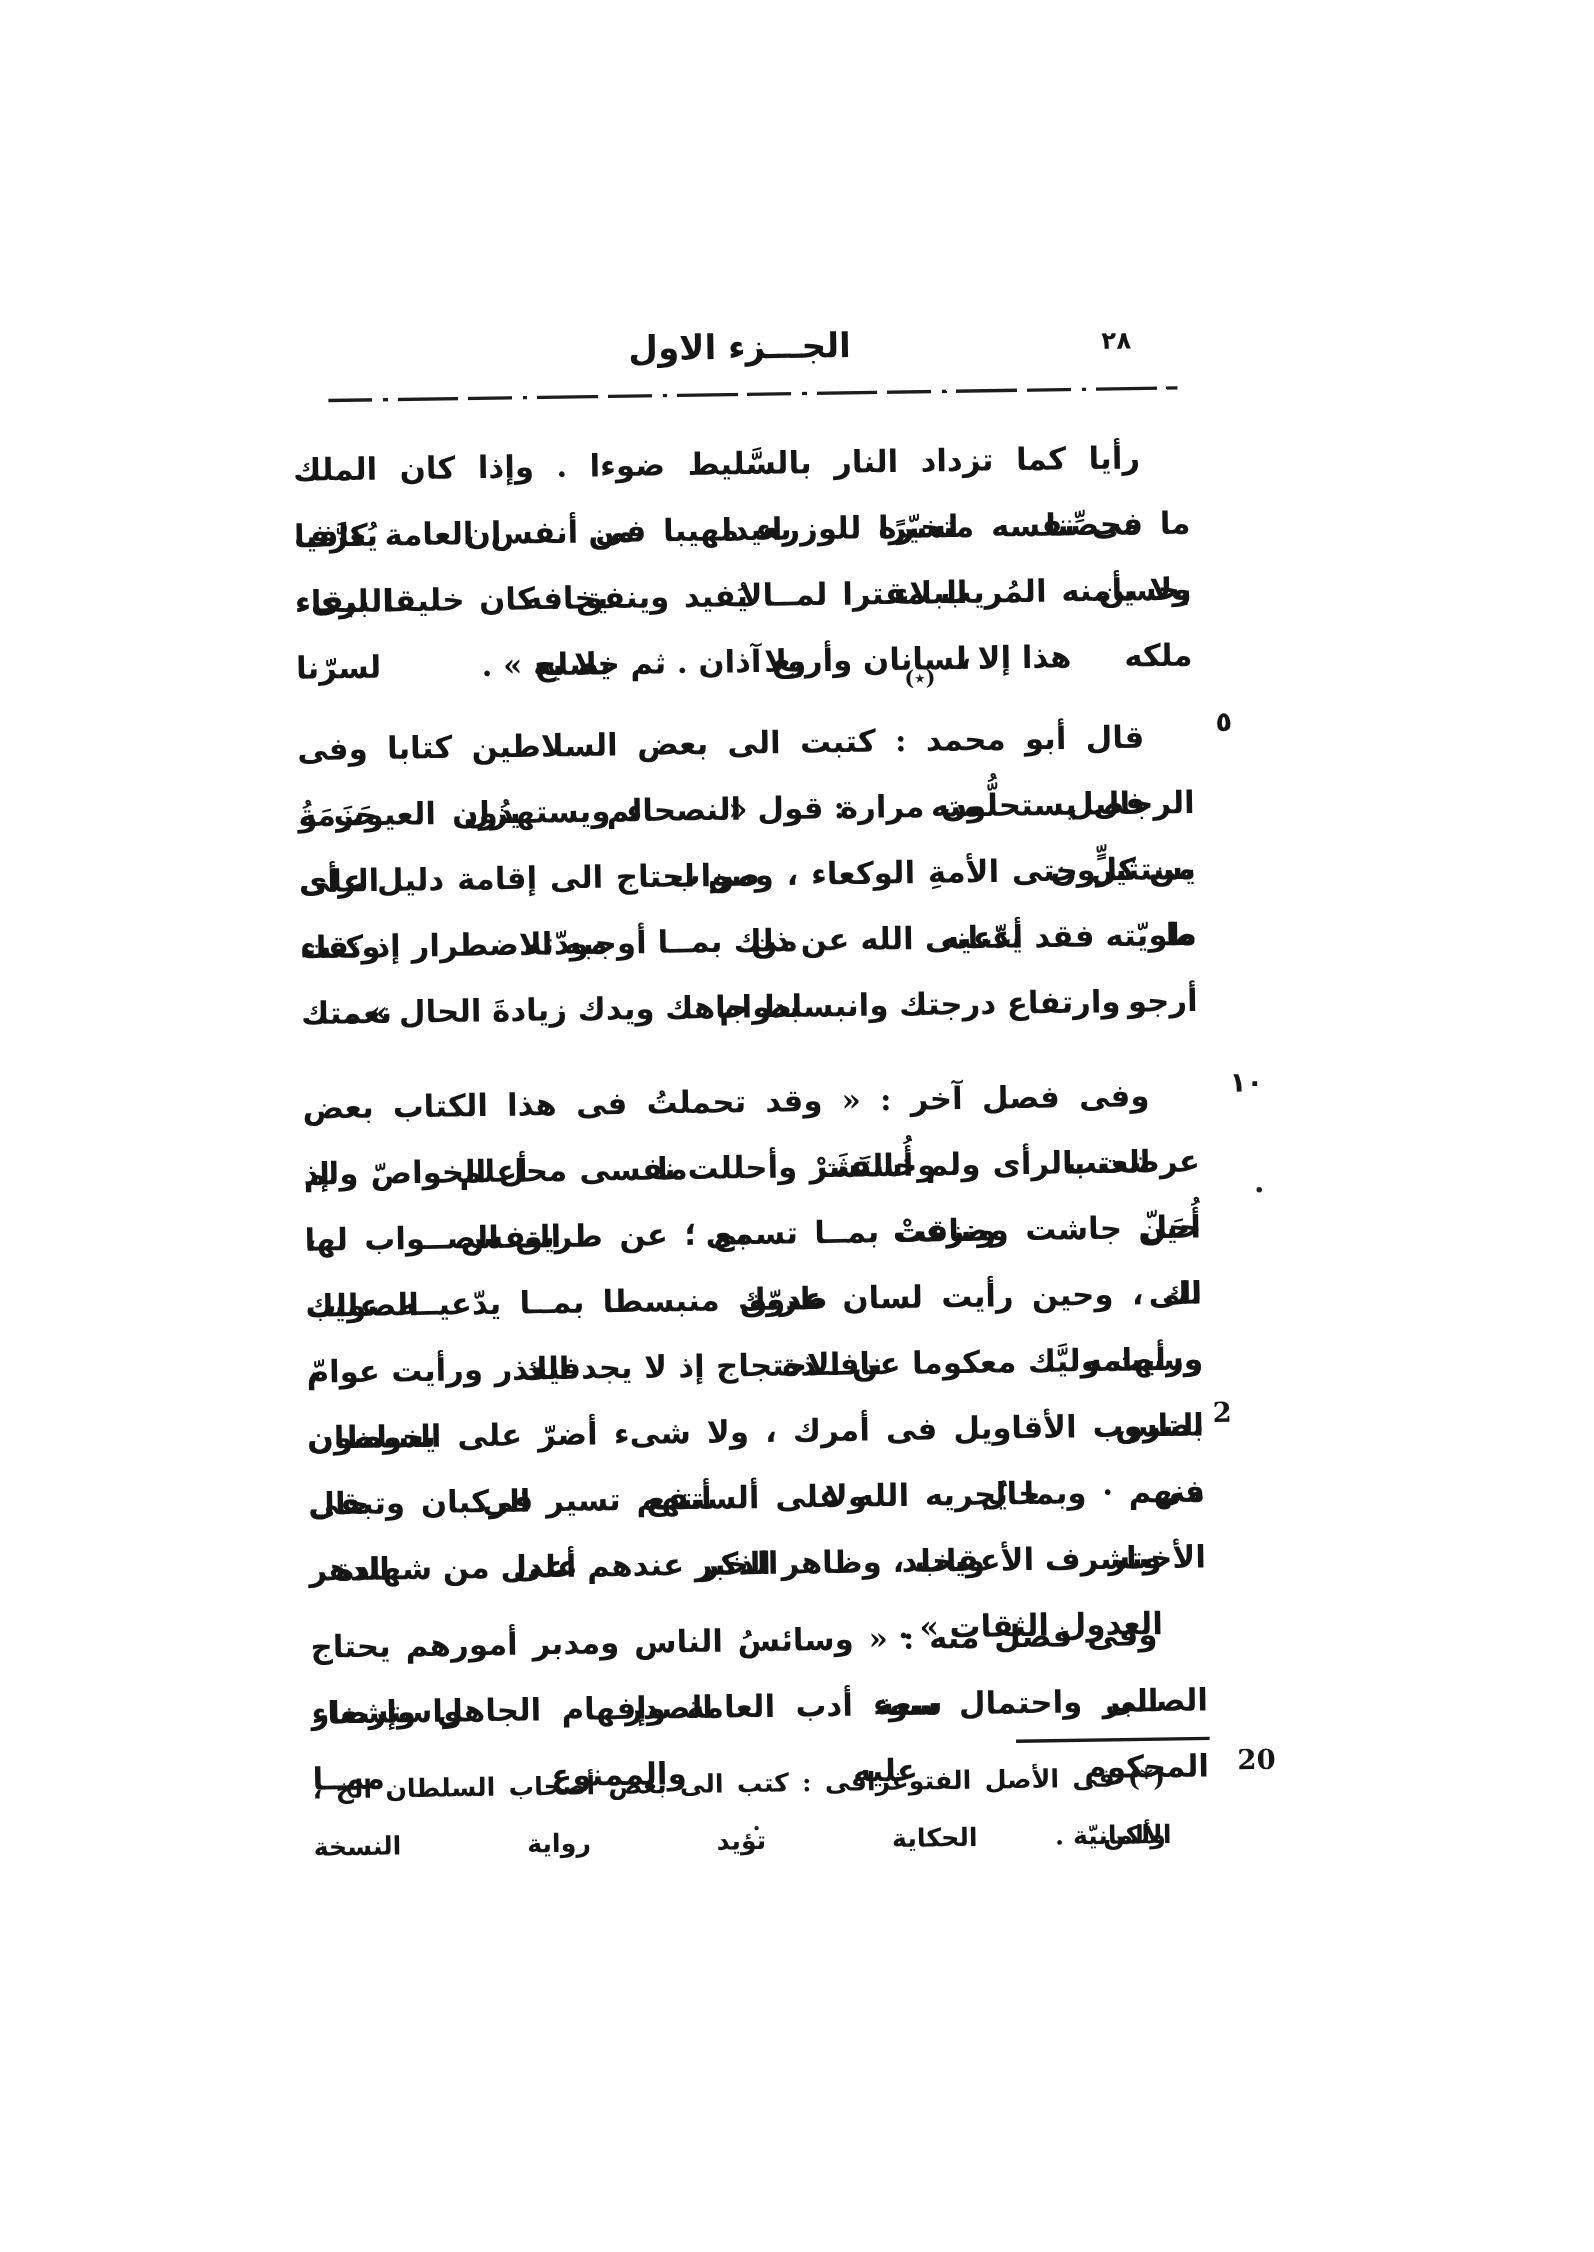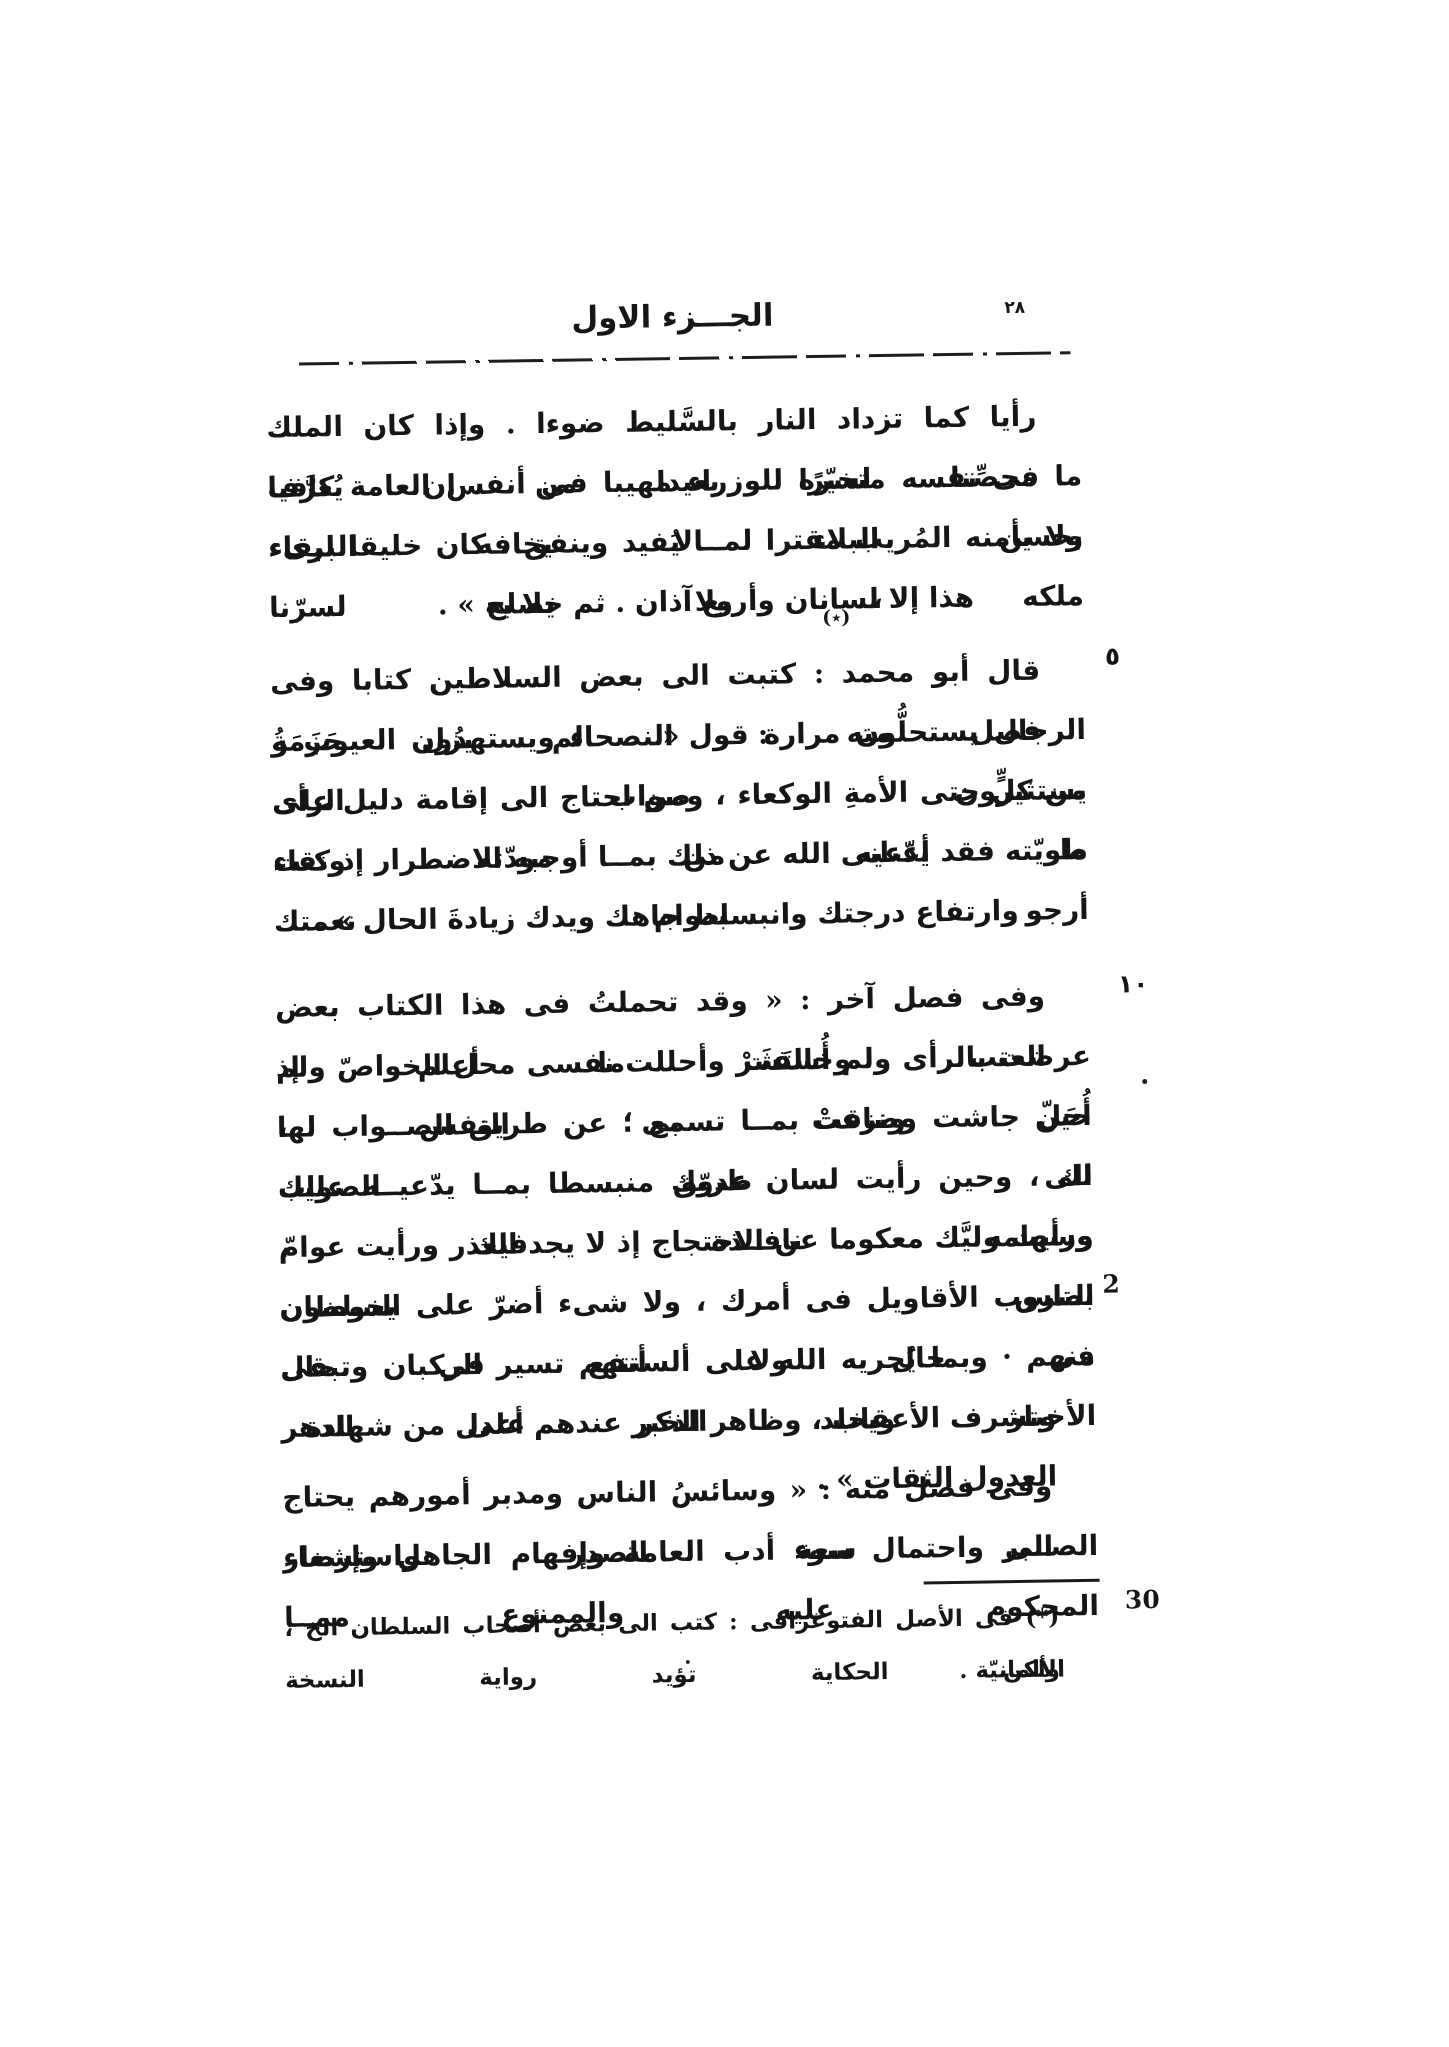--- a/index.html
+++ b/index.html
@@ -17,21 +17,21 @@
     transform-origin:680px 1000px;
   }
   
   .hdr-title{
     position:absolute;left:275px;top:298px;width:815px;
     text-align:center;font-size:31px;font-weight:700;
     letter-spacing:1px;
   }
   .hdr-pagenum{
     position:absolute;left:995px;top:302px;width:60px;
-    text-align:center;font-size:17px;font-weight:700;
+    text-align:center;font-size:22px;font-weight:700;
   }
   .hdr-rule{
     position:absolute;left:308px;top:357px;width:772px;height:3px;
     background:repeating-linear-gradient(to right,
       #1d1d1d 0 40px,transparent 40px 50px,
       #1d1d1d 50px 54px,transparent 54px 63px,
       #1d1d1d 63px 118px,transparent 118px 127px);
   }
   
   .body-text{
@@ -111,21 +111,21 @@
       <div class="l endline e40">وتشرف الأعقاب ، وظاهر الخبر عندهم أعدل من شهادة العدول الثقات » .</div>
       <div class="l start p4">وفى فصل منه : « وسائسُ الناس ومدبر أمورهم يحتاج الى سعة الصدر واستشعار</div>
       <div class="l">الصــبر واحتمال سوء أدب العامة وإفهام الجاهل وإرضاء المحكوم عليه والممنوع ممــا</div>
     </div>
 
     <div class="sec-marker">(٭)</div>
 
     <div class="mn mn-5">٥</div>
     <div class="mn mn-10">١٠</div>
     <div class="mn mn-15">2</div>
-    <div class="mn mn-20">30</div>
+    <div class="mn mn-20">20</div>
 
     <div class="fn-rule"></div>
     <div class="fn">
       <div class="fl fl1">(*) فى الأصل الفتوغرافى : كتب الى بعض أصحاب السلطان الخ ، ولكن الحكاية تؤيد رواية النسخة</div>
       <div class="fl fl2">الألمانيّة .</div>
     </div>
 
     <div class="speck speck-1"></div>
     <div class="speck speck-2"></div>
 

